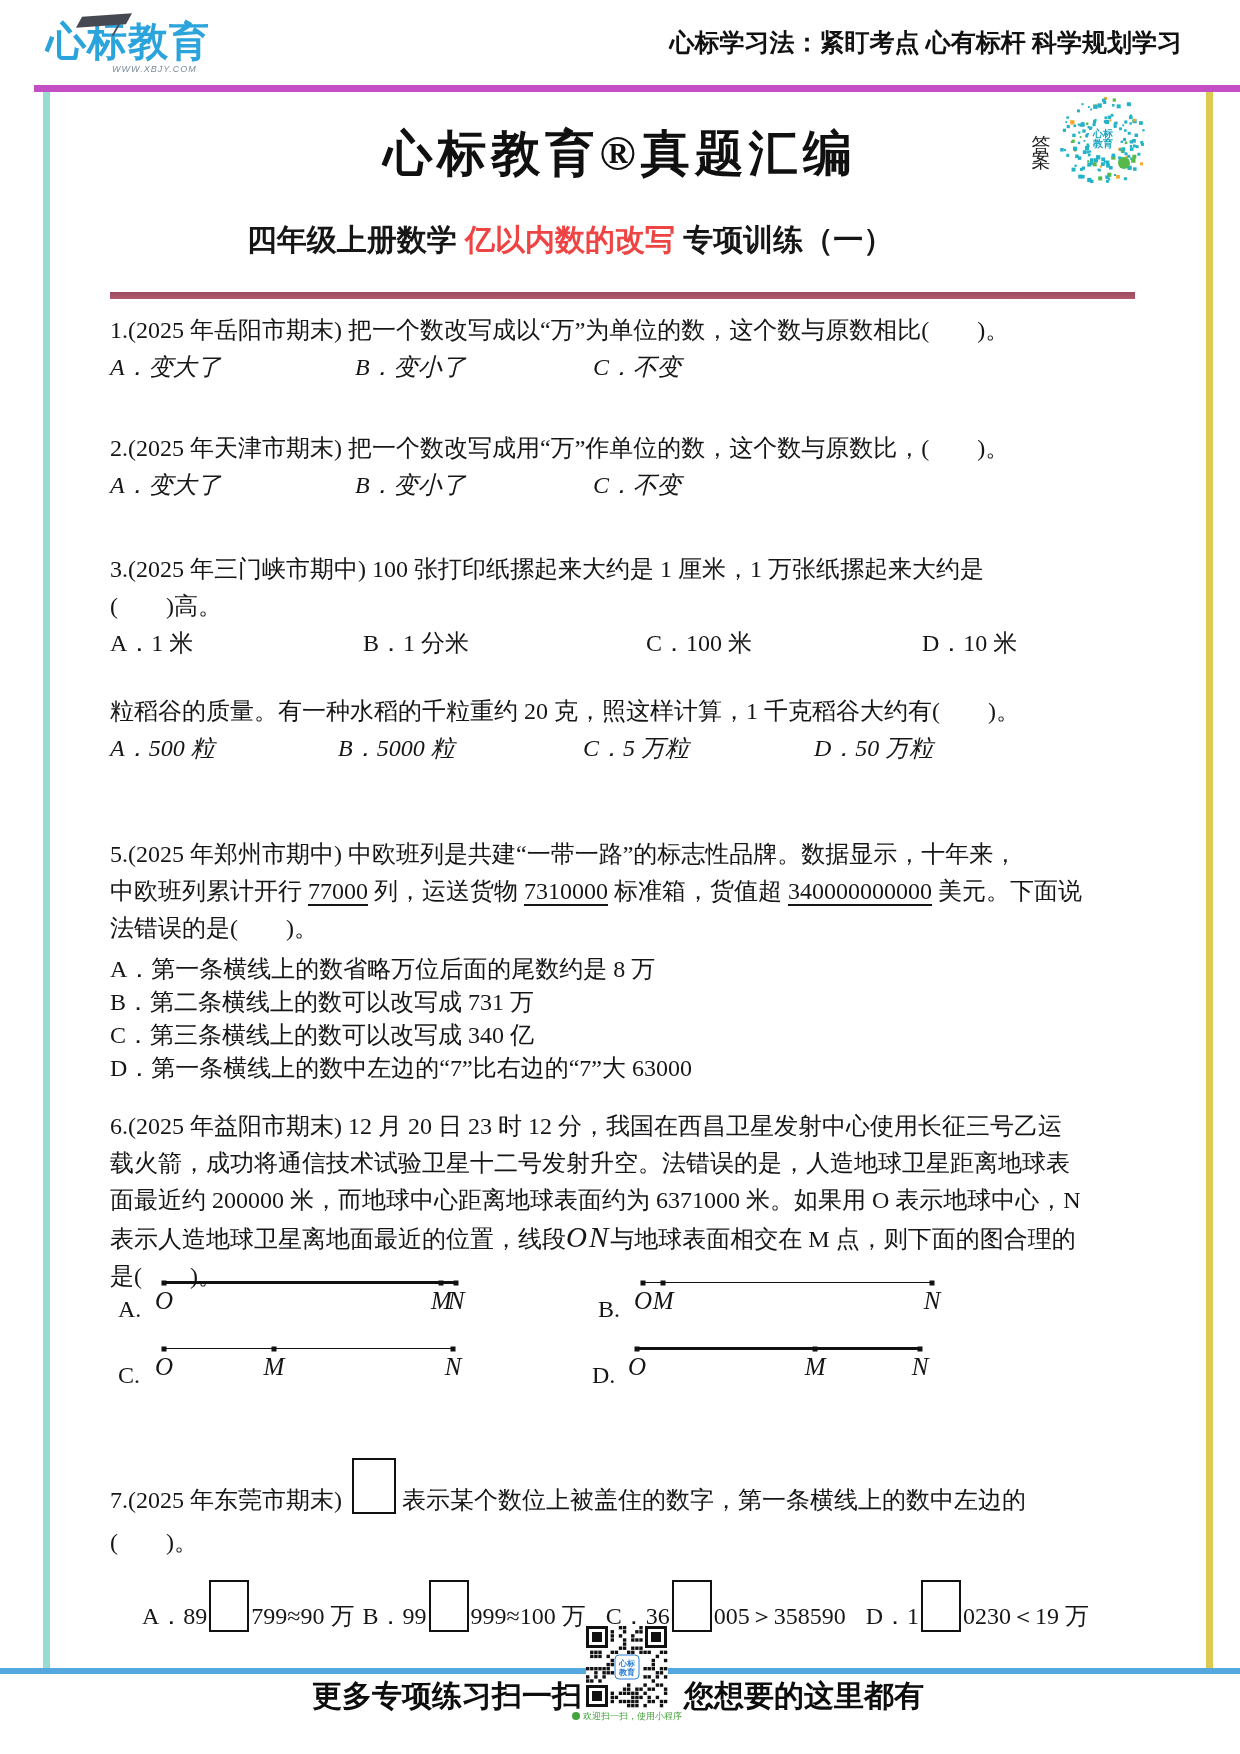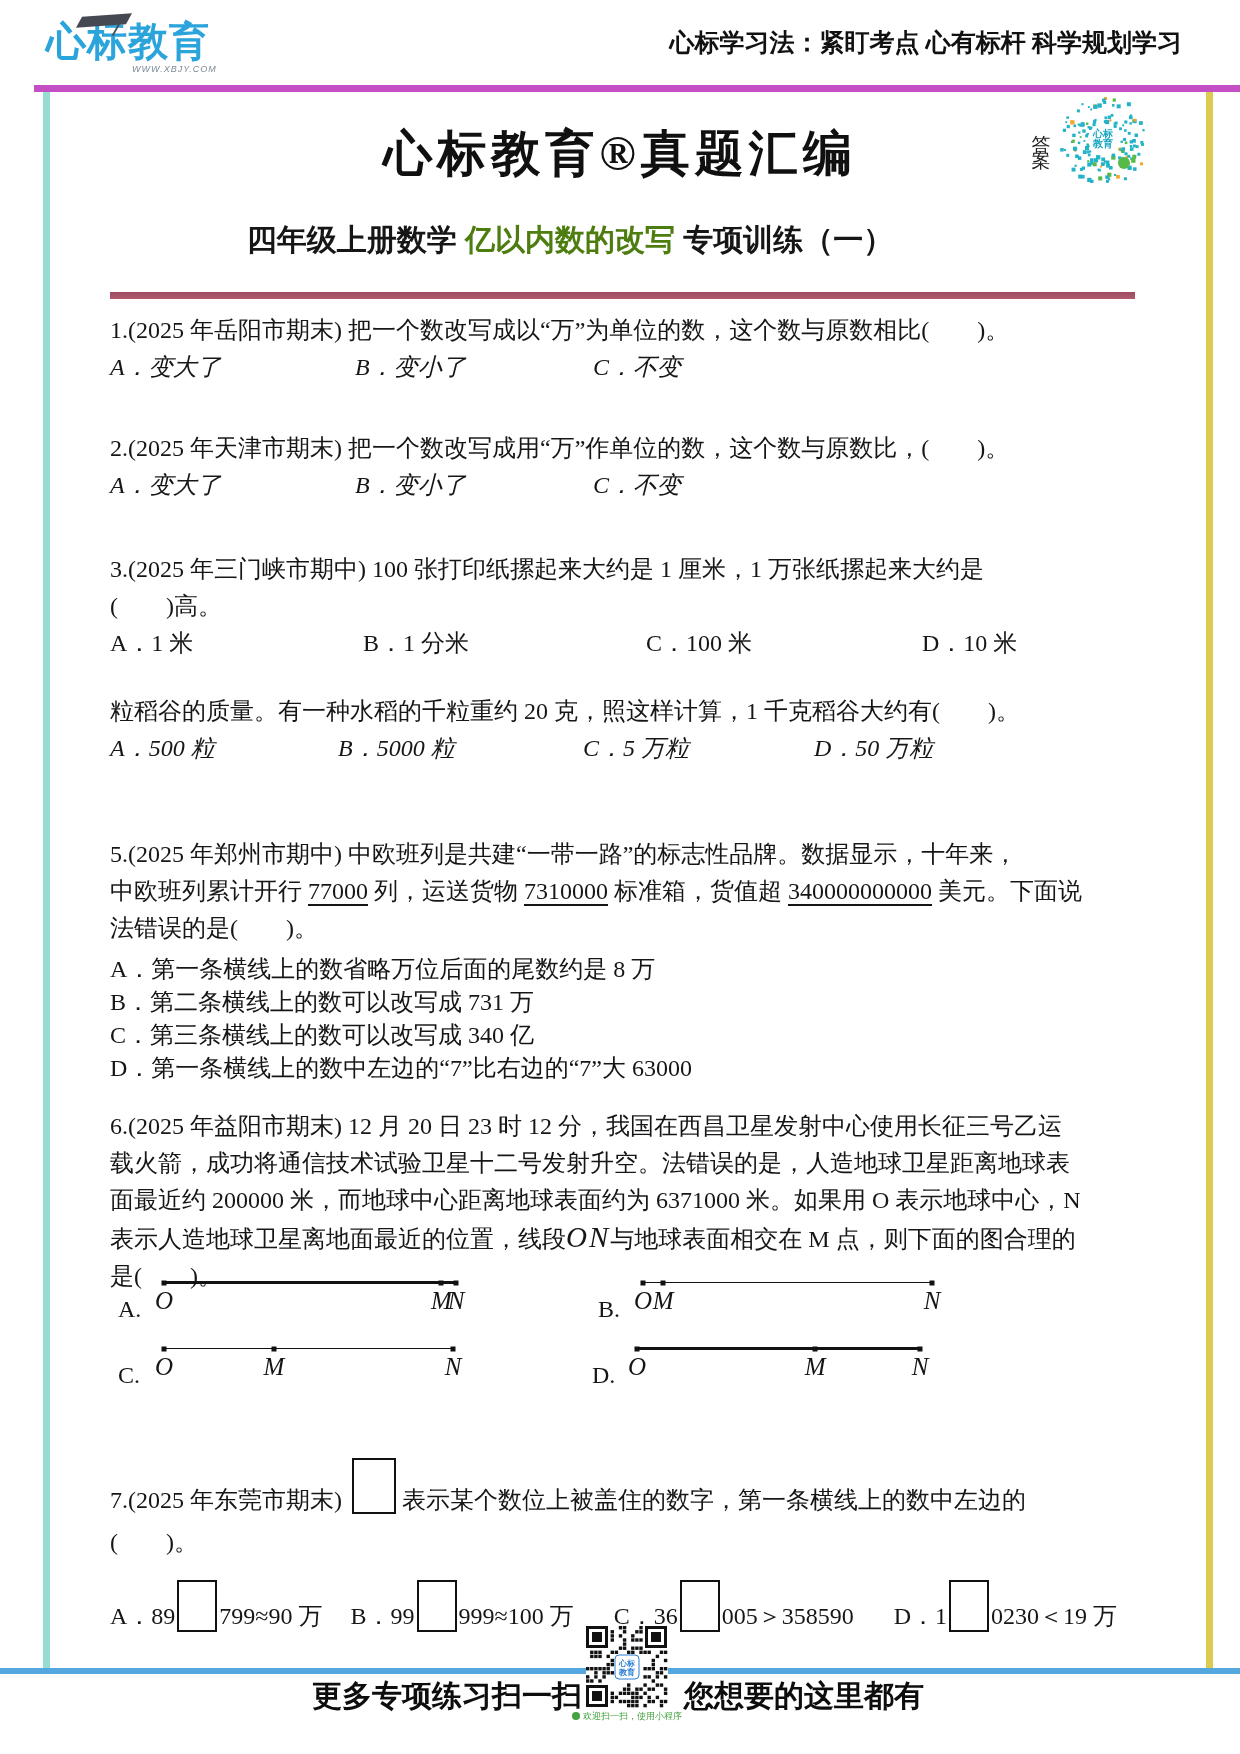--- a/index.html
+++ b/index.html
@@ -6,38 +6,38 @@
   .page{position:relative;width:1240px;height:1754px;background:#ffffff;overflow:hidden;
         font-family:"Liberation Serif","DejaVu Serif",serif;color:#161616;}
 
   
   .logo{position:absolute;left:46px;top:18px;width:220px;height:60px;}
   .logo-text{font-family:"Liberation Sans",sans-serif;font-weight:bold;font-size:40px;
              line-height:46px;color:#2ba3db;letter-spacing:1px;}
   .logo-cap{position:absolute;left:34px;top:-3px;width:48px;height:11px;background:#474952;
             transform:skewX(-32deg) rotate(-4deg);}
   .logo-cap:after{content:"";position:absolute;left:40px;top:8px;width:2px;height:14px;background:#474952;}
-  .logo-sub{position:absolute;left:86px;top:46px;font-family:"Liberation Sans",sans-serif;
+  .logo-sub{position:absolute;left:66px;top:46px;font-family:"Liberation Sans",sans-serif;
             font-size:9px;font-style:italic;color:#7d8b96;letter-spacing:1px;}
   .slogan{position:absolute;right:58px;top:26px;font-size:25px;font-weight:600;color:#111;white-space:pre;}
 
   
   .magenta-line{position:absolute;left:34px;top:85px;width:1206px;height:7px;background:#c44fc4;}
   .border-left{position:absolute;left:43px;top:92px;width:7px;height:1576px;background:#96dcd3;}
   .border-right{position:absolute;left:1206px;top:92px;width:7px;height:1576px;background:#dcca52;}
 
   
   .title{position:absolute;left:0;top:124px;width:1240px;margin:0;text-align:center;
          font-size:49px;line-height:60px;font-weight:600;letter-spacing:5px;color:#101010;}
   .answer-col{position:absolute;left:1028px;top:120px;font-size:19px;color:#222;
               writing-mode:vertical-rl;letter-spacing:14px;}
   #answer-qr{position:absolute;left:1056px;top:92px;}
   .subtitle{position:absolute;left:0;top:220px;width:1140px;margin:0;text-align:center;
             font-family:"Liberation Sans",sans-serif;font-weight:bold;font-size:30px;white-space:pre;}
-  .subtitle .hl{color:#4d7c0f;}
+  .subtitle .hl{color:#ef4444;}
   .divider{position:absolute;left:110px;top:292px;width:1025px;height:7px;
            background:linear-gradient(#9d4a60,#b25a6e);}
 
   
   .q{position:absolute;left:110px;font-size:24px;line-height:37px;}
   .qline{white-space:pre;}
   .optrow{display:grid;white-space:pre;}
   .g3a{grid-template-columns:245px 238px auto;font-style:italic;}
   .g4a{grid-template-columns:205px 235px 228px auto;gap:48px;}
   .g4b{grid-template-columns:228px 245px 231px auto;font-style:italic;}
@@ -52,21 +52,21 @@
   .dg-line.thick{height:3px;top:9px;}
   .dg-dot{position:absolute;top:50%;width:5px;height:5px;background:#111;
           transform:translate(-50%,-50%);}
   .dg-pt{position:absolute;top:15px;transform:translateX(-50%);font-style:italic;
          font-size:25px;font-family:"Liberation Serif",serif;}
 
   
   .dbox{display:inline-block;width:36px;height:48px;border:2px solid #111;background:#fff;
         vertical-align:-8px;margin:0 2px;}
   .dbox.big{width:40px;height:52px;vertical-align:-6px;margin:0 6px 0 4px;}
-  .q7opts{display:flex;gap:28px;align-items:flex-end;white-space:pre;}
+  .q7opts{display:flex;gap:8px;align-items:flex-end;white-space:pre;margin-left:32px;}
 
   
   .footer-line{position:absolute;left:0;top:1668px;width:1240px;height:6px;background:#54a8df;}
   .footer-text{position:absolute;top:1676px;font-family:"Liberation Sans",sans-serif;
                font-weight:bold;font-size:30px;color:#0d0d0d;white-space:pre;}
   .ft-left{left:312px;} .ft-right{left:684px;}
   #footer-qr{position:absolute;left:586px;top:1626px;background:#fff;}
   .qr-caption{position:absolute;left:546px;top:1710px;width:162px;text-align:center;
               font-family:"Liberation Sans",sans-serif;font-size:9px;color:#43a33c;white-space:pre;}
   .green-dot{display:inline-block;width:8px;height:8px;border-radius:50%;background:#43a33c;

